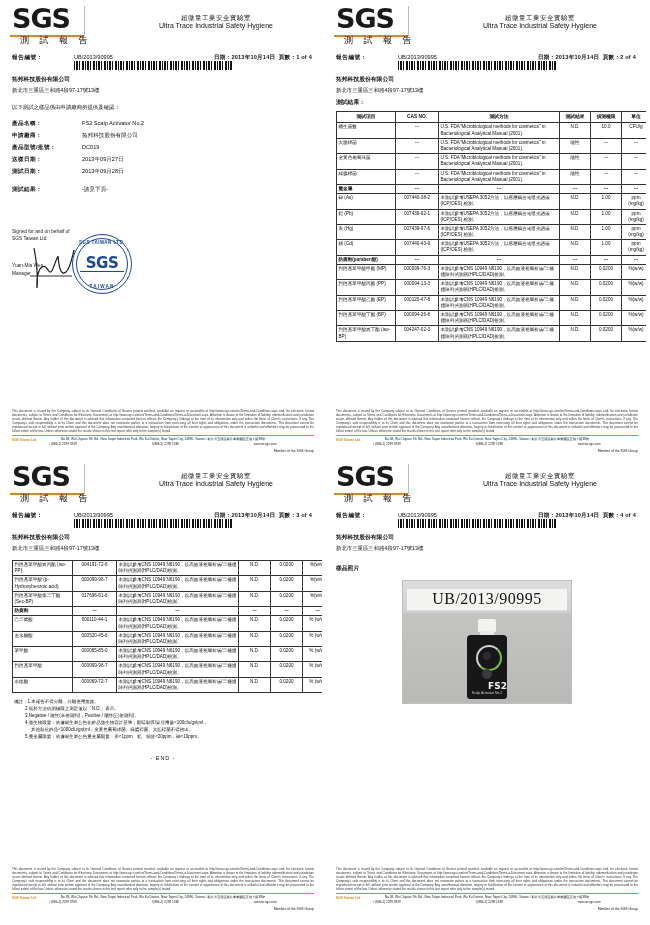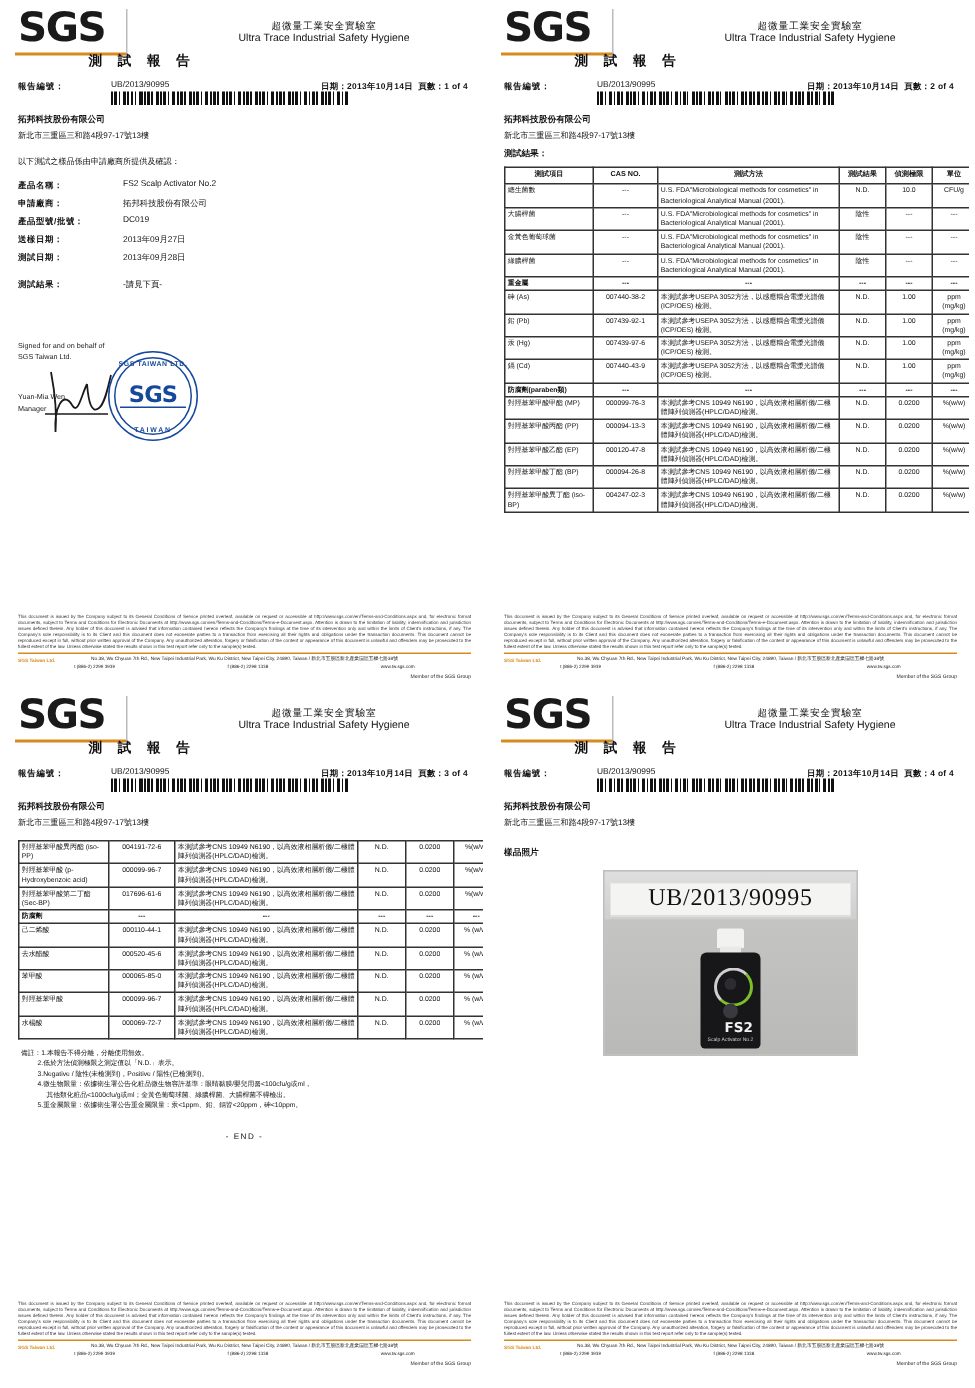--- a/index.html
+++ b/index.html
@@ -13,21 +13,21 @@
 
   
   .hdr{position:relative;height:48px;}
   .sgs-logo{position:absolute;left:8px;top:2px;font-size:27px;font-weight:bold;letter-spacing:-1px;
             font-family:"DejaVu Sans",sans-serif;color:#1a1a1a;line-height:26px;}
   .logo-rule{position:absolute;left:6px;top:31px;width:74px;height:2px;background:#d88a1e;}
   .logo-vrule{position:absolute;left:80px;top:2px;width:1px;height:30px;background:#bbb;}
   .lab-title{position:absolute;left:112px;top:10px;width:200px;text-align:center;line-height:1.25;}
   .lab-cn{font-size:6.5px;color:#111;letter-spacing:.5px;}
   .lab-en{font-size:7px;color:#111;}
-  .rpt-title{position:absolute;left:16px;top:30px;font-size:9px;font-weight:bold;letter-spacing:4px;margin-left:39px;}
+  .rpt-title{position:absolute;left:16px;top:30px;font-size:9px;font-weight:normal;letter-spacing:4px;}
 
   
   .meta{position:relative;margin-top:2px;padding:0 8px;}
   .meta-row{position:relative;height:11px;font-size:5.6px;}
   .m-label{position:absolute;left:0;font-weight:bold;letter-spacing:.6px;}
   .m-val{position:absolute;left:62px;}
   .m-date{position:absolute;right:2px;font-weight:bold;letter-spacing:.2px;}
   .barcode{position:absolute;left:62px;top:7px;height:9px;width:158px;
     background:repeating-linear-gradient(to right,#111 0 1px,#fff 1px 2px,#111 2px 4px,#fff 4px 5px,#111 5px 6px,#fff 6px 8px,#111 8px 10px,#fff 10px 11px);}
   .company{font-size:5.8px;font-weight:bold;margin-top:10px;padding-left:0;}
@@ -81,21 +81,21 @@
   .ph-code{position:absolute;left:0;right:0;top:7px;height:21px;line-height:21px;text-align:center;
            font-family:"Liberation Serif","DejaVu Serif",serif;font-size:16px;color:#111;letter-spacing:.5px;}
   .ph-body{position:absolute;left:0;right:0;top:32px;bottom:0;background:linear-gradient(#c4c4c2,#b9b9b7);}
   .bottle{position:absolute;left:50%;margin-left:-20px;top:38px;width:40px;height:80px;}
   .b-cap{position:absolute;left:11px;top:0;width:18px;height:13px;background:#f2f2f0;border-radius:2px 2px 0 0;}
   .b-neck{position:absolute;left:13px;top:12px;width:14px;height:5px;background:#e9e9e7;}
   .b-body{position:absolute;left:0;top:16px;width:40px;height:64px;background:#17171a;border-radius:4px 4px 3px 3px;}
   .b-ring{position:absolute;left:9px;top:10px;width:22px;height:22px;border:2px solid #7bbf2a;border-radius:50%;border-left-color:#cfcfcf;border-top-color:#cfcfcf;}
   .b-dot{position:absolute;left:16px;top:17px;width:8px;height:8px;border-radius:50%;background:#2b2b30;}
   .b-badge{position:absolute;left:15px;top:34px;width:10px;height:10px;border-radius:50%;background:#3a3a3e;}
-  .b-fs2{position:absolute;left:16px;right:0;top:46px;text-align:left;font-size:9px;font-weight:bold;color:#f0f0ee;font-family:"DejaVu Sans",sans-serif;}
+  .b-fs2{position:absolute;left:0;right:0;top:46px;text-align:right;font-size:9px;font-weight:bold;color:#f0f0ee;font-family:"DejaVu Sans",sans-serif;}
   .b-sub{position:absolute;left:0;right:0;top:56px;text-align:center;font-size:3.4px;color:#cfcfcd;}
 
   
   .footer{position:absolute;left:8px;right:8px;bottom:6px;}
   .fdisc{font-size:3.05px;line-height:1.32;color:#333;text-align:justify;}
   .frule{height:1px;background:#d88a1e;margin:2px 0 1px 0;}
   .faddr{font-size:3.2px;color:#222;text-align:center;}
   .fcontact{display:flex;justify-content:space-around;font-size:3.1px;color:#222;margin-top:1px;}
   .fmember{text-align:right;font-size:3.4px;color:#222;margin-top:3px;}
   .fsgs-mark{position:absolute;left:0;bottom:11px;font-size:3.2px;color:#d88a1e;font-weight:bold;}

